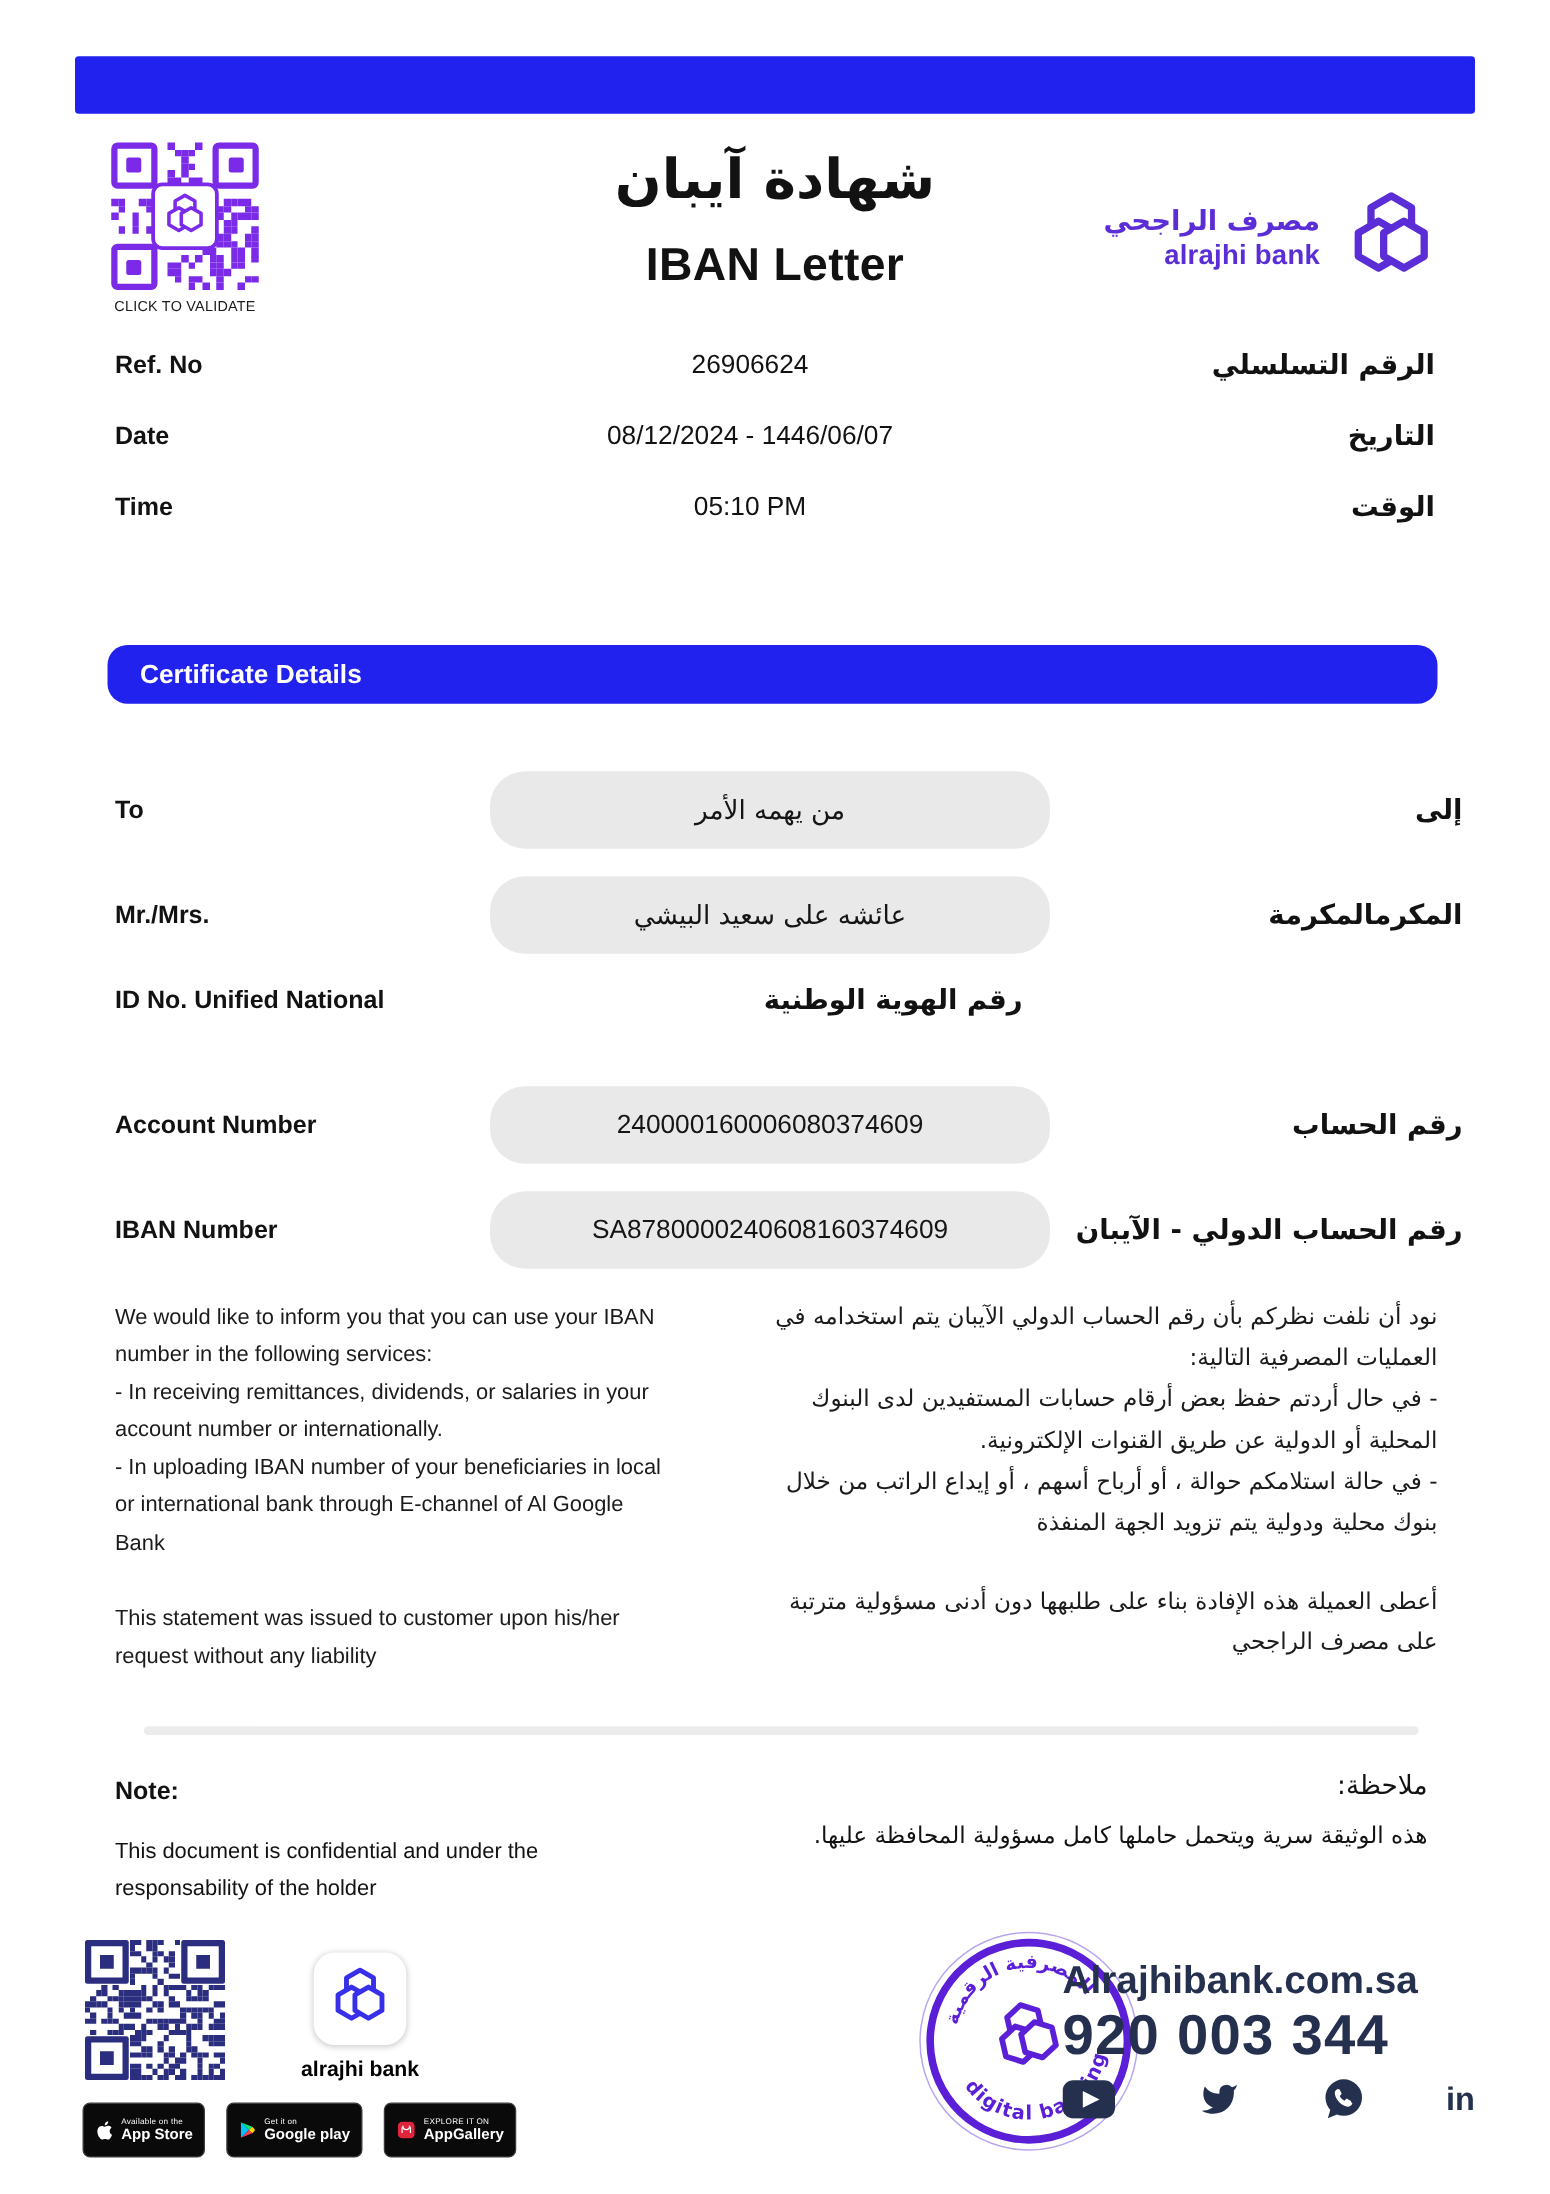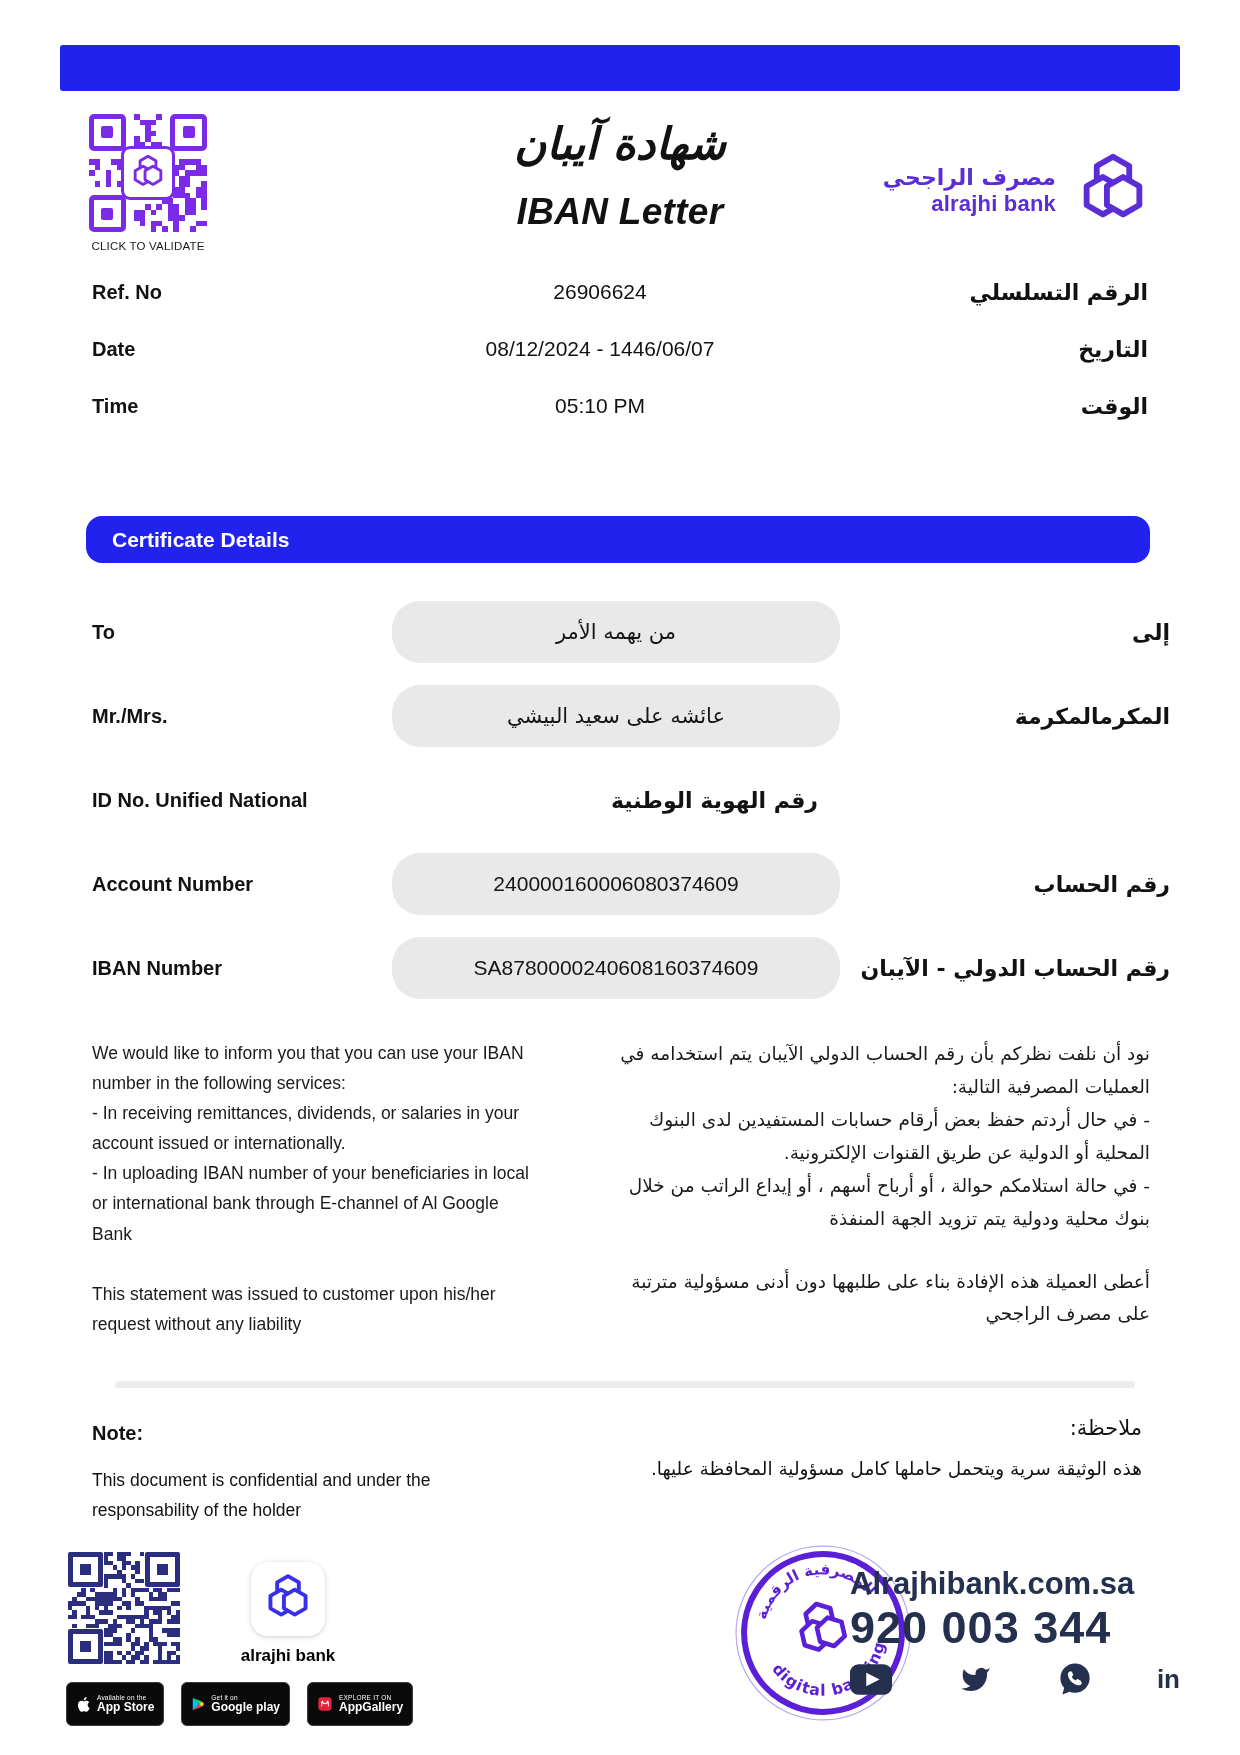--- a/index.html
+++ b/index.html
@@ -35,21 +35,21 @@
   .qr-navy .finder::after{background:var(--footer-qr-navy);}
   .f-tl{top:0;left:0}.f-tr{top:0;right:0}.f-bl{bottom:0;left:0}
   .qr-center{position:absolute;top:50%;left:50%;transform:translate(-50%,-50%);
              width:54px;height:54px;background:#fff;border:3px solid var(--qr-purple);
              border-radius:9px;display:flex;align-items:center;justify-content:center;}
 
   
   .qr-block{position:absolute;left:84px;top:114px;width:128px;text-align:center;cursor:pointer;}
   .qr-block .qr{width:118px;height:118px;margin:0 auto;}
   .qr-caption{margin-top:8px;font-size:11.5px;letter-spacing:.2px;color:#1a1a1a;}
-  .title-block{position:absolute;left:320px;top:118px;width:600px;text-align:center;font-style:italic;}
+  .title-block{position:absolute;left:320px;top:118px;width:600px;text-align:center;}
   .title-arabic{font-size:44px;font-weight:bold;}
   .title-english{margin-top:22px;font-size:37px;font-weight:bold;letter-spacing:.3px;}
   .brand{position:absolute;top:152px;right:88px;display:flex;align-items:center;gap:18px;}
   .brand-text{text-align:right;color:var(--brand-purple);font-weight:bold;line-height:1.2;}
   .brand-ar{font-size:22px;}
   .brand-en{font-size:22px;letter-spacing:.2px;}
   .brand-logo{color:var(--brand-purple);}
 
   
   .meta{position:absolute;left:92px;top:272px;width:1056px;}
@@ -61,21 +61,21 @@
   
   .banner{position:absolute;left:86px;top:516px;width:1064px;height:47px;background:var(--primary-blue);
           border-radius:16px;display:flex;align-items:center;padding-left:26px;color:#fff;
           font-size:21px;font-weight:bold;}
 
   
   .details{position:absolute;left:92px;top:601px;width:1056px;}
   .detail-row{display:grid;grid-template-columns:300px 1fr 330px;align-items:center;height:62px;margin-bottom:22px;}
   .detail-row .l-en{font-size:20px;font-weight:bold;}
   .detail-row .l-ar{text-align:right;font-size:22px;font-weight:bold;}
-  .pill{height:62px;width:448px;margin:0 auto;background:var(--pill-grey);border-radius:28px;
+  .pill{height:62px;width:448px;margin:16px auto;background:var(--pill-grey);border-radius:28px;
         display:flex;align-items:center;justify-content:center;font-size:21px;color:#151515;}
 
   
   .cols{position:absolute;left:92px;top:1038px;width:1058px;display:flex;justify-content:space-between;}
   .col-en{width:448px;font-size:17.5px;line-height:1.72;color:#1b1b1b;}
   .col-ar{width:530px;font-size:18.5px;line-height:1.78;text-align:right;color:#1b1b1b;}
   .cols p{margin:0;}
   .pgap{height:30px;}
 
   .divider{position:absolute;left:115px;top:1381px;width:1020px;height:7px;background:#ececec;border-radius:4px;}
@@ -317,21 +317,21 @@
     <div class="detail-row">
       <div class="l-en">IBAN Number</div>
       <div class="pill">SA8780000240608160374609</div>
       <div class="l-ar ar">رقم الحساب الدولي - الآيبان</div>
     </div>
   </div>
 
   <div class="cols">
     <div class="col-en">
       <p>We would like to inform you that you can use your IBAN number in the following services:</p>
-      <p>- In receiving remittances, dividends, or salaries in your account issued or internationally.</p>
+      <p>- In receiving remittances, dividends, or salaries in your account number or internationally.</p>
       <p>- In uploading IBAN number of your beneficiaries in local or international bank through E-channel of Al Google Bank</p>
       <div class="pgap"></div>
       <p>This statement was issued to customer upon his/her request without any liability</p>
     </div>
     <div class="col-ar ar">
       <p>نود أن نلفت نظركم بأن رقم الحساب الدولي الآيبان يتم استخدامه في العمليات المصرفية التالية:</p>
       <p>- في حال أردتم حفظ بعض أرقام حسابات المستفيدين لدى البنوك المحلية أو الدولية عن طريق القنوات الإلكترونية.</p>
       <p>- في حالة استلامكم حوالة ، أو أرباح أسهم ، أو إيداع الراتب من خلال بنوك محلية ودولية يتم تزويد الجهة المنفذة</p>
       <div class="pgap"></div>
       <p>أعطى العميلة هذه الإفادة بناء على طلبهها دون أدنى مسؤولية مترتبة على مصرف الراجحي</p>

